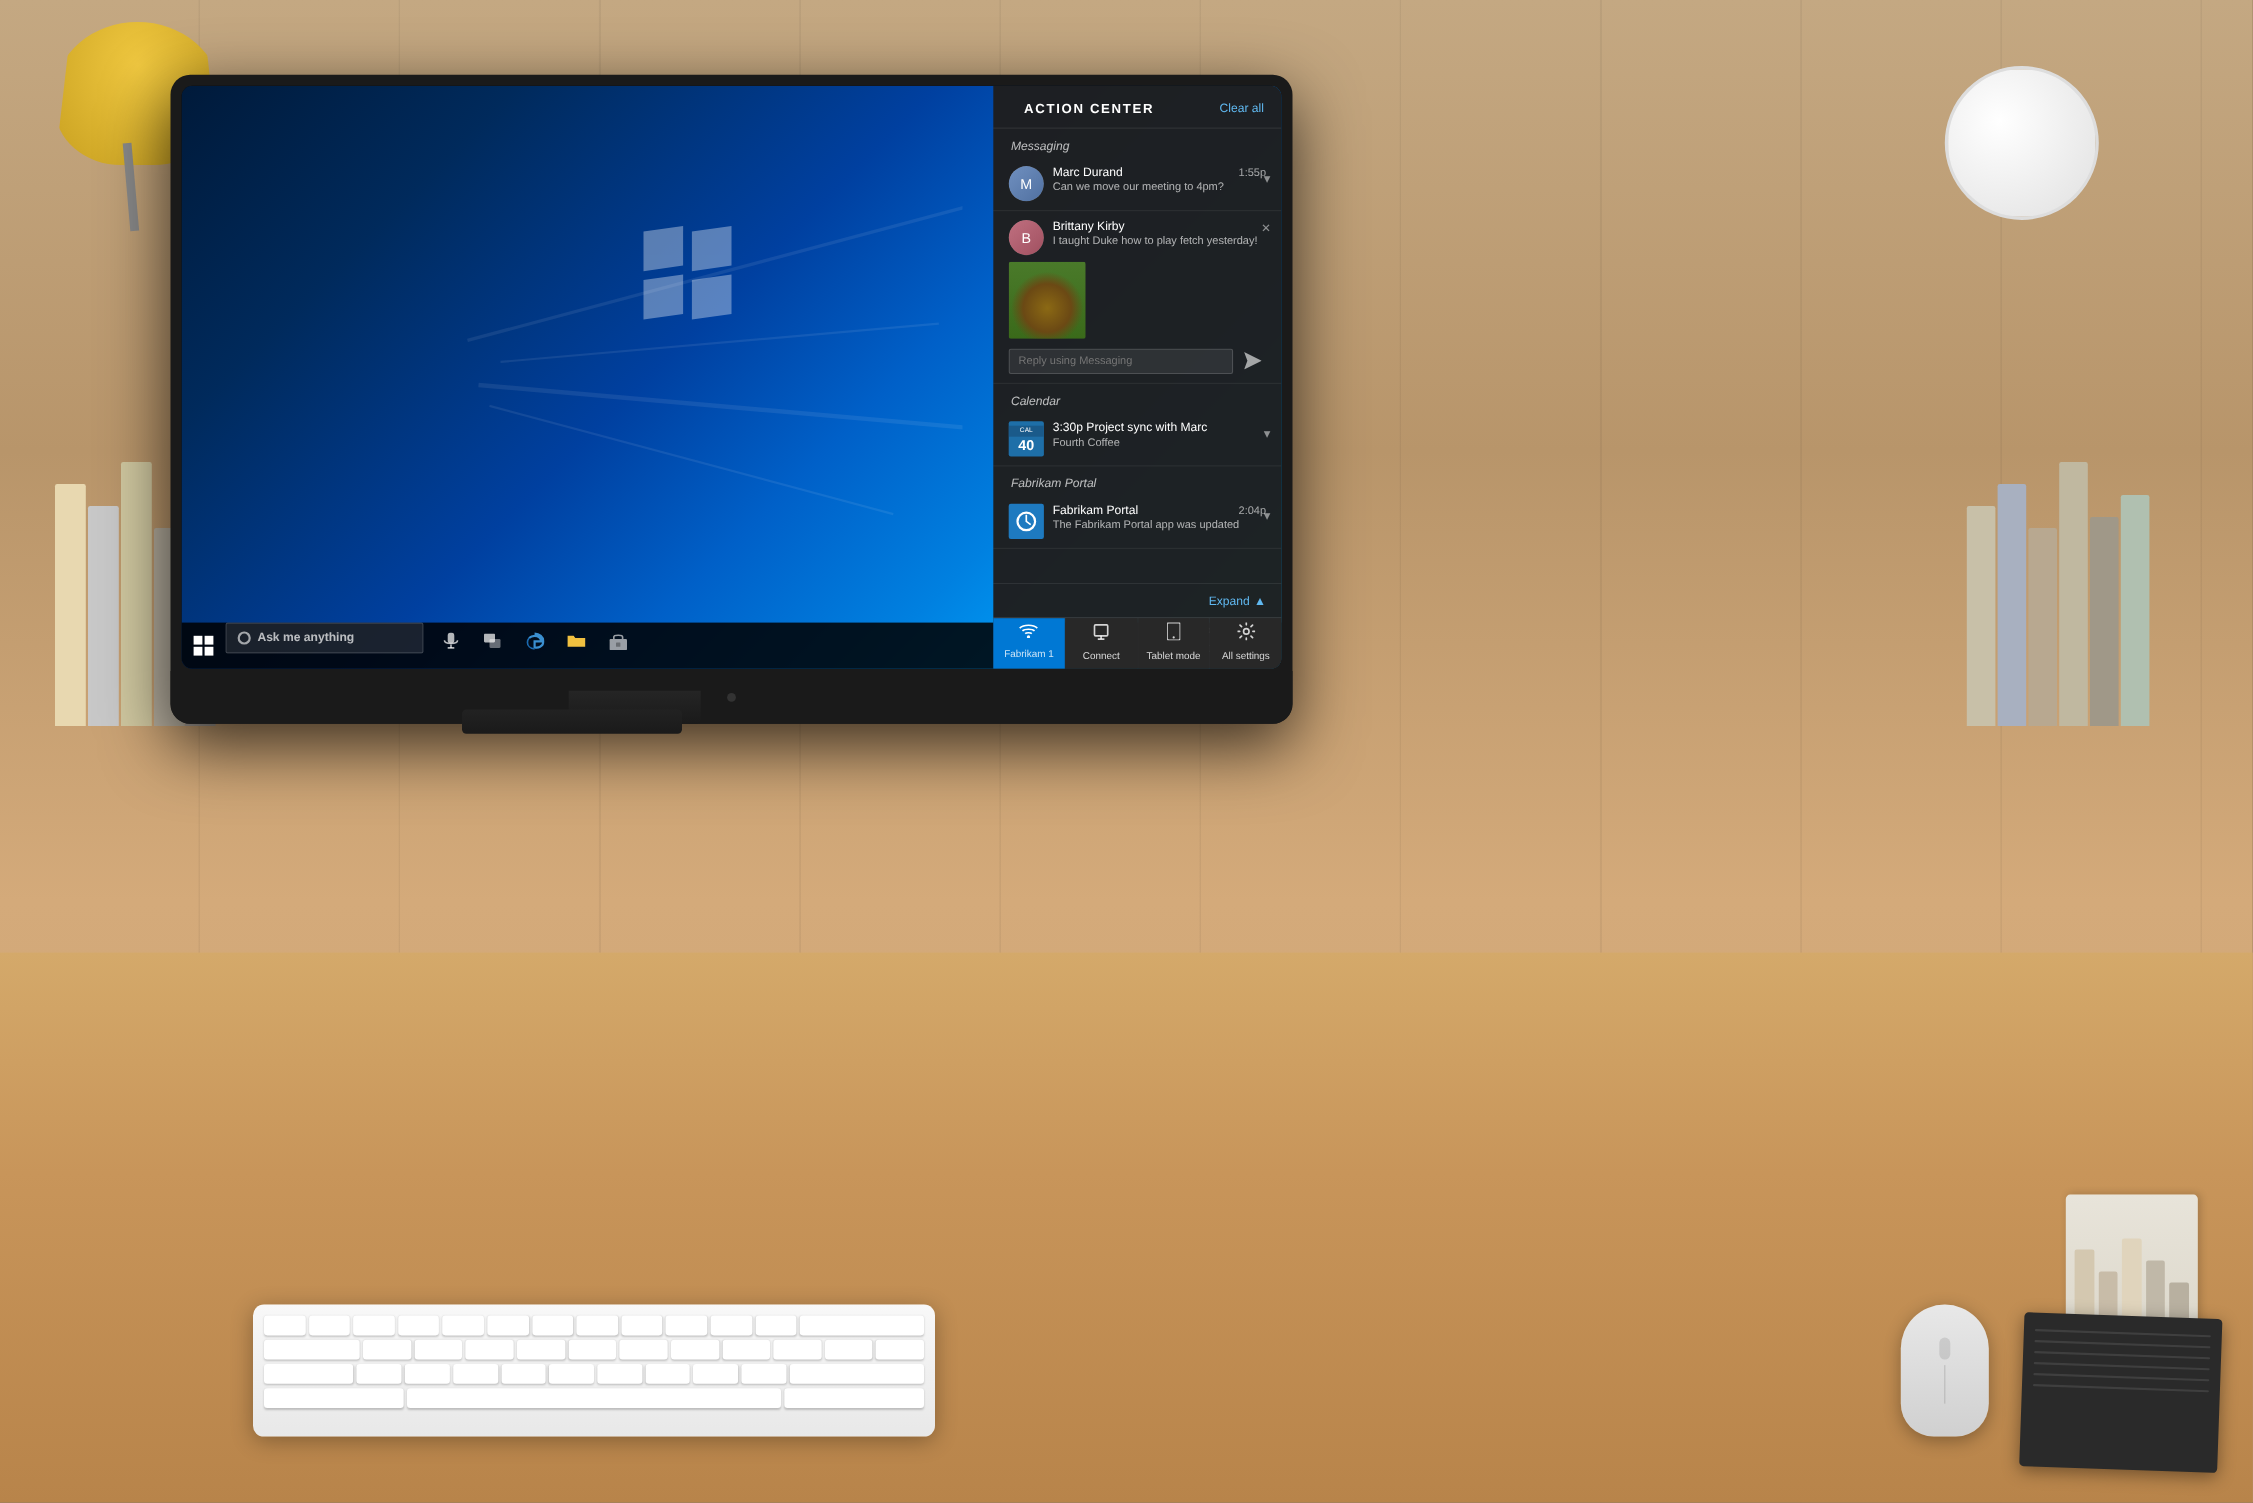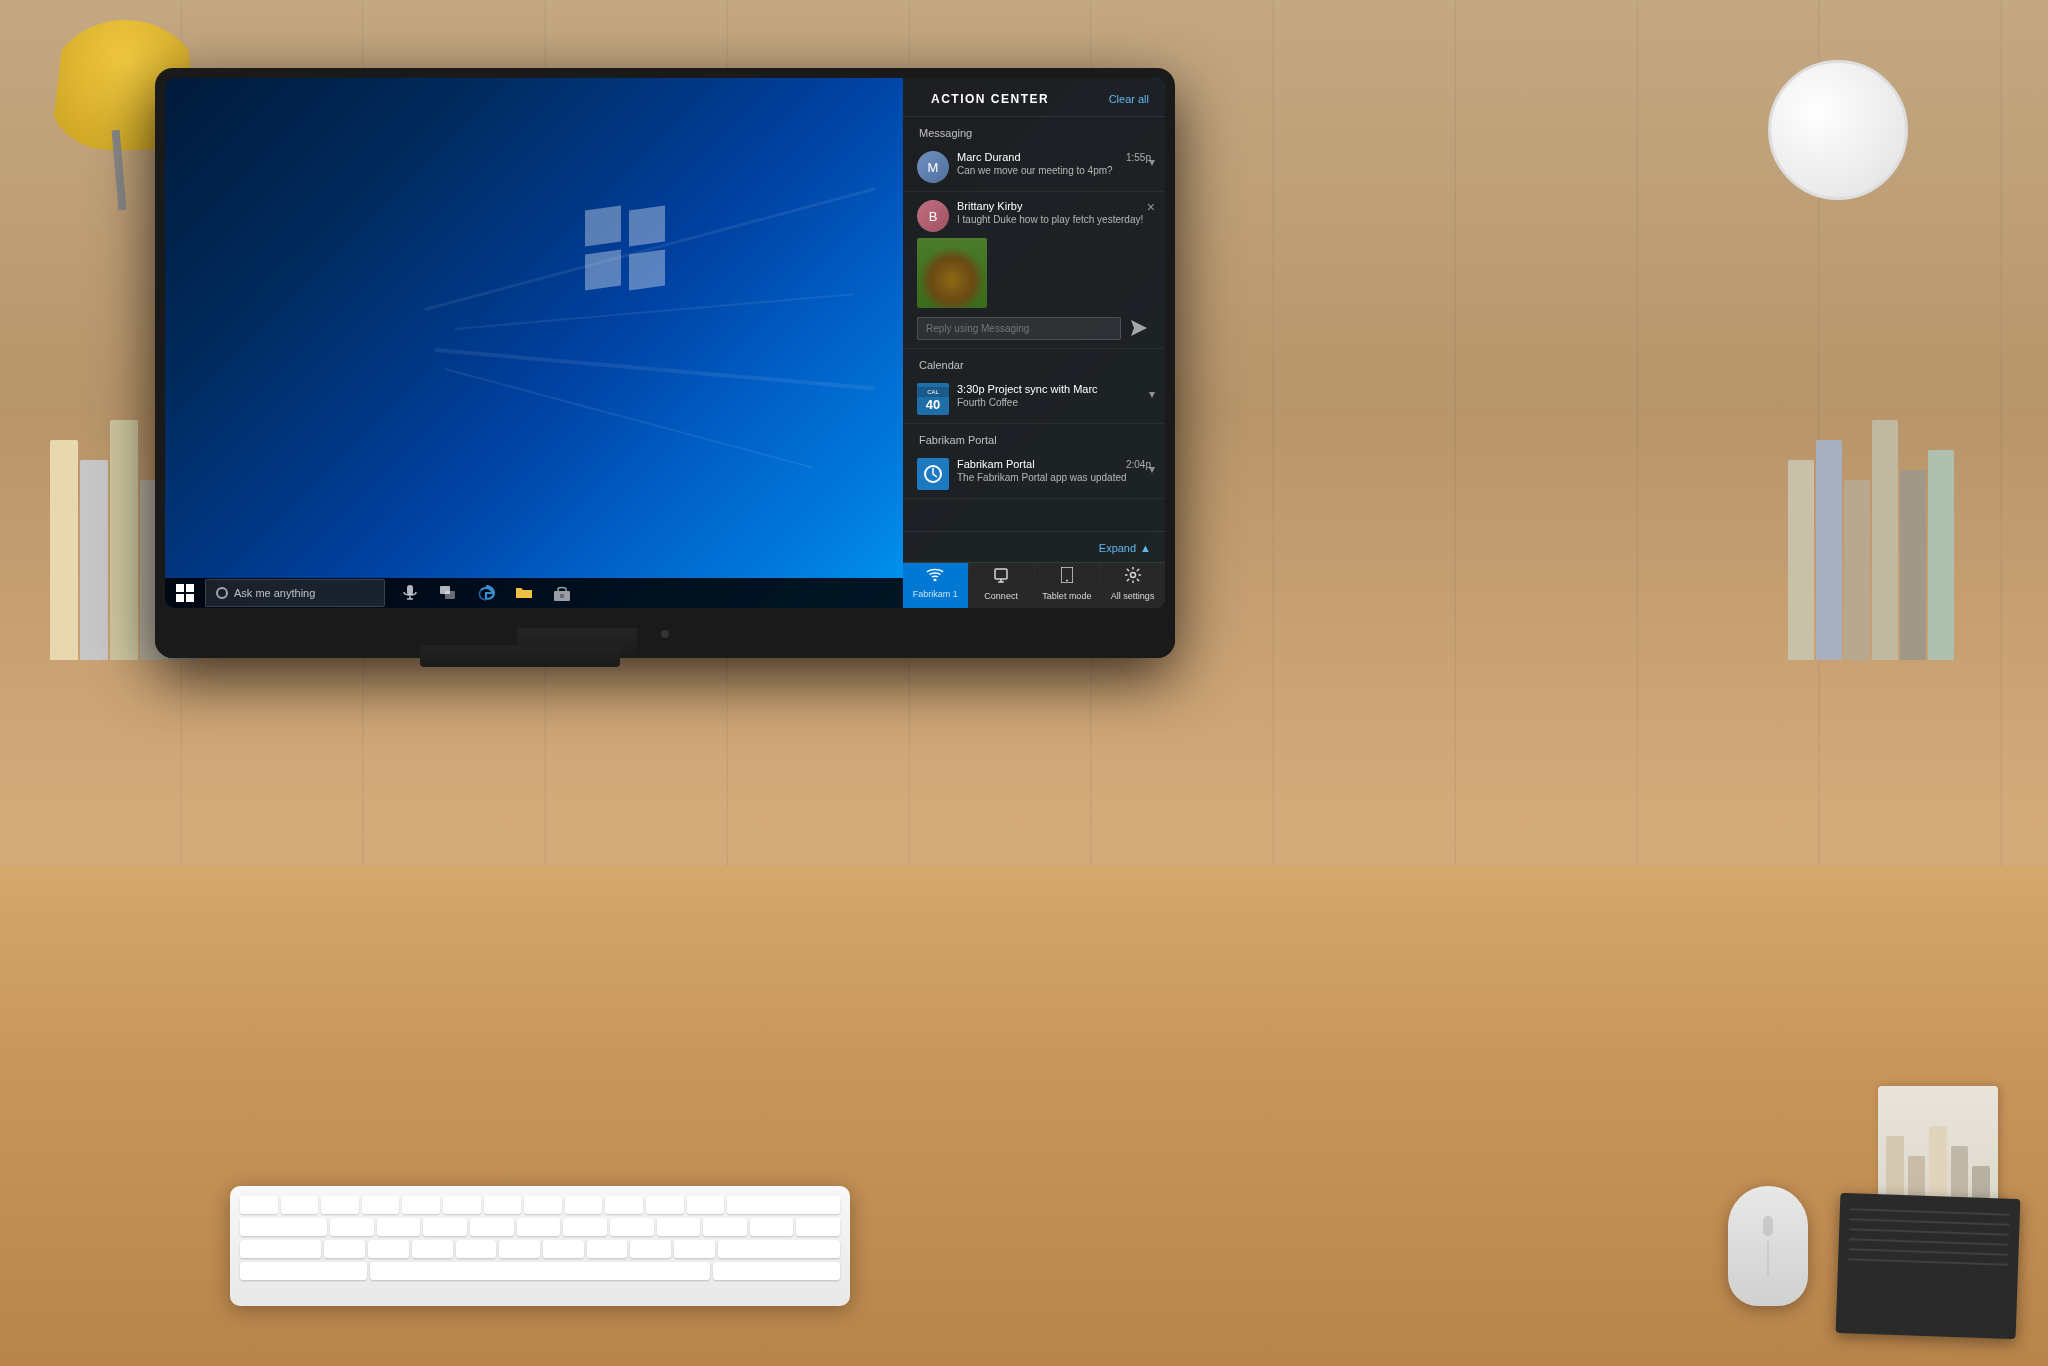--- a/index.html
+++ b/index.html
@@ -190,25 +190,26 @@
       top: 260px; left: 270px;
       transform: rotate(15deg);
     }
 
     
     .taskbar {
       position: absolute;
       bottom: 0;
       left: 0;
       right: 0;
-      height: 30px;
+      height: 42px;
       background: rgba(0,0,0,0.85);
       display: flex;
-      align-items: center;
+      align-items: flex-start;
       z-index: 10;
+      font-weight: bold;
     }
     .taskbar-start {
       width: 40px;
       height: 42px;
       display: flex;
       align-items: center;
       justify-content: center;
       cursor: pointer;
     }
     .win-icon-small {
@@ -367,20 +368,21 @@
       font-size: 11px;
       cursor: pointer;
     }
 
     
     .ac-section-label {
       color: rgba(255,255,255,0.7);
       font-size: 11px;
       padding: 10px 16px 4px;
       font-weight: 400;
+      font-style: italic;
     }
 
     
     .notif-item {
       padding: 8px 14px;
       border-bottom: 1px solid rgba(255,255,255,0.06);
       position: relative;
     }
     .notif-header {
       display: flex;

